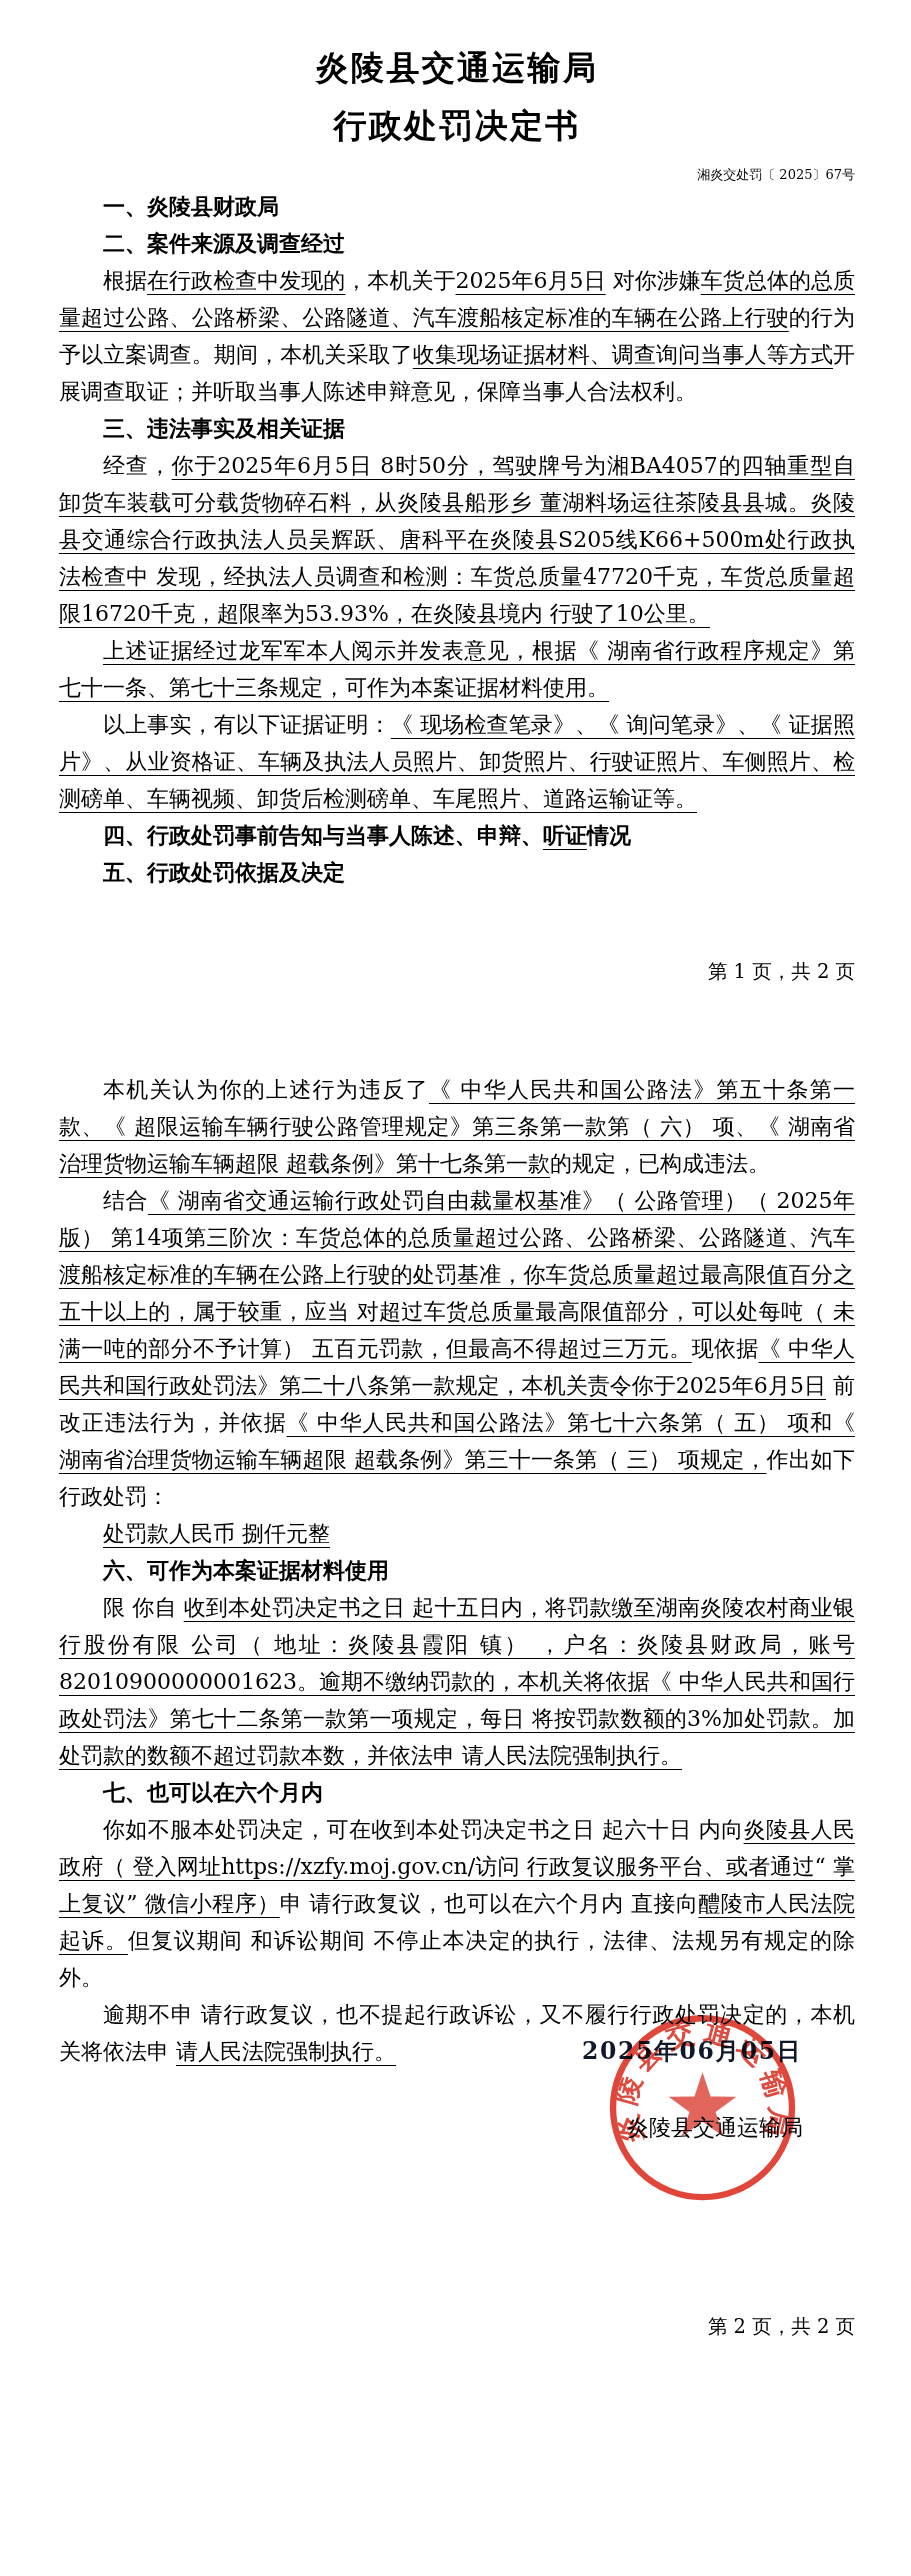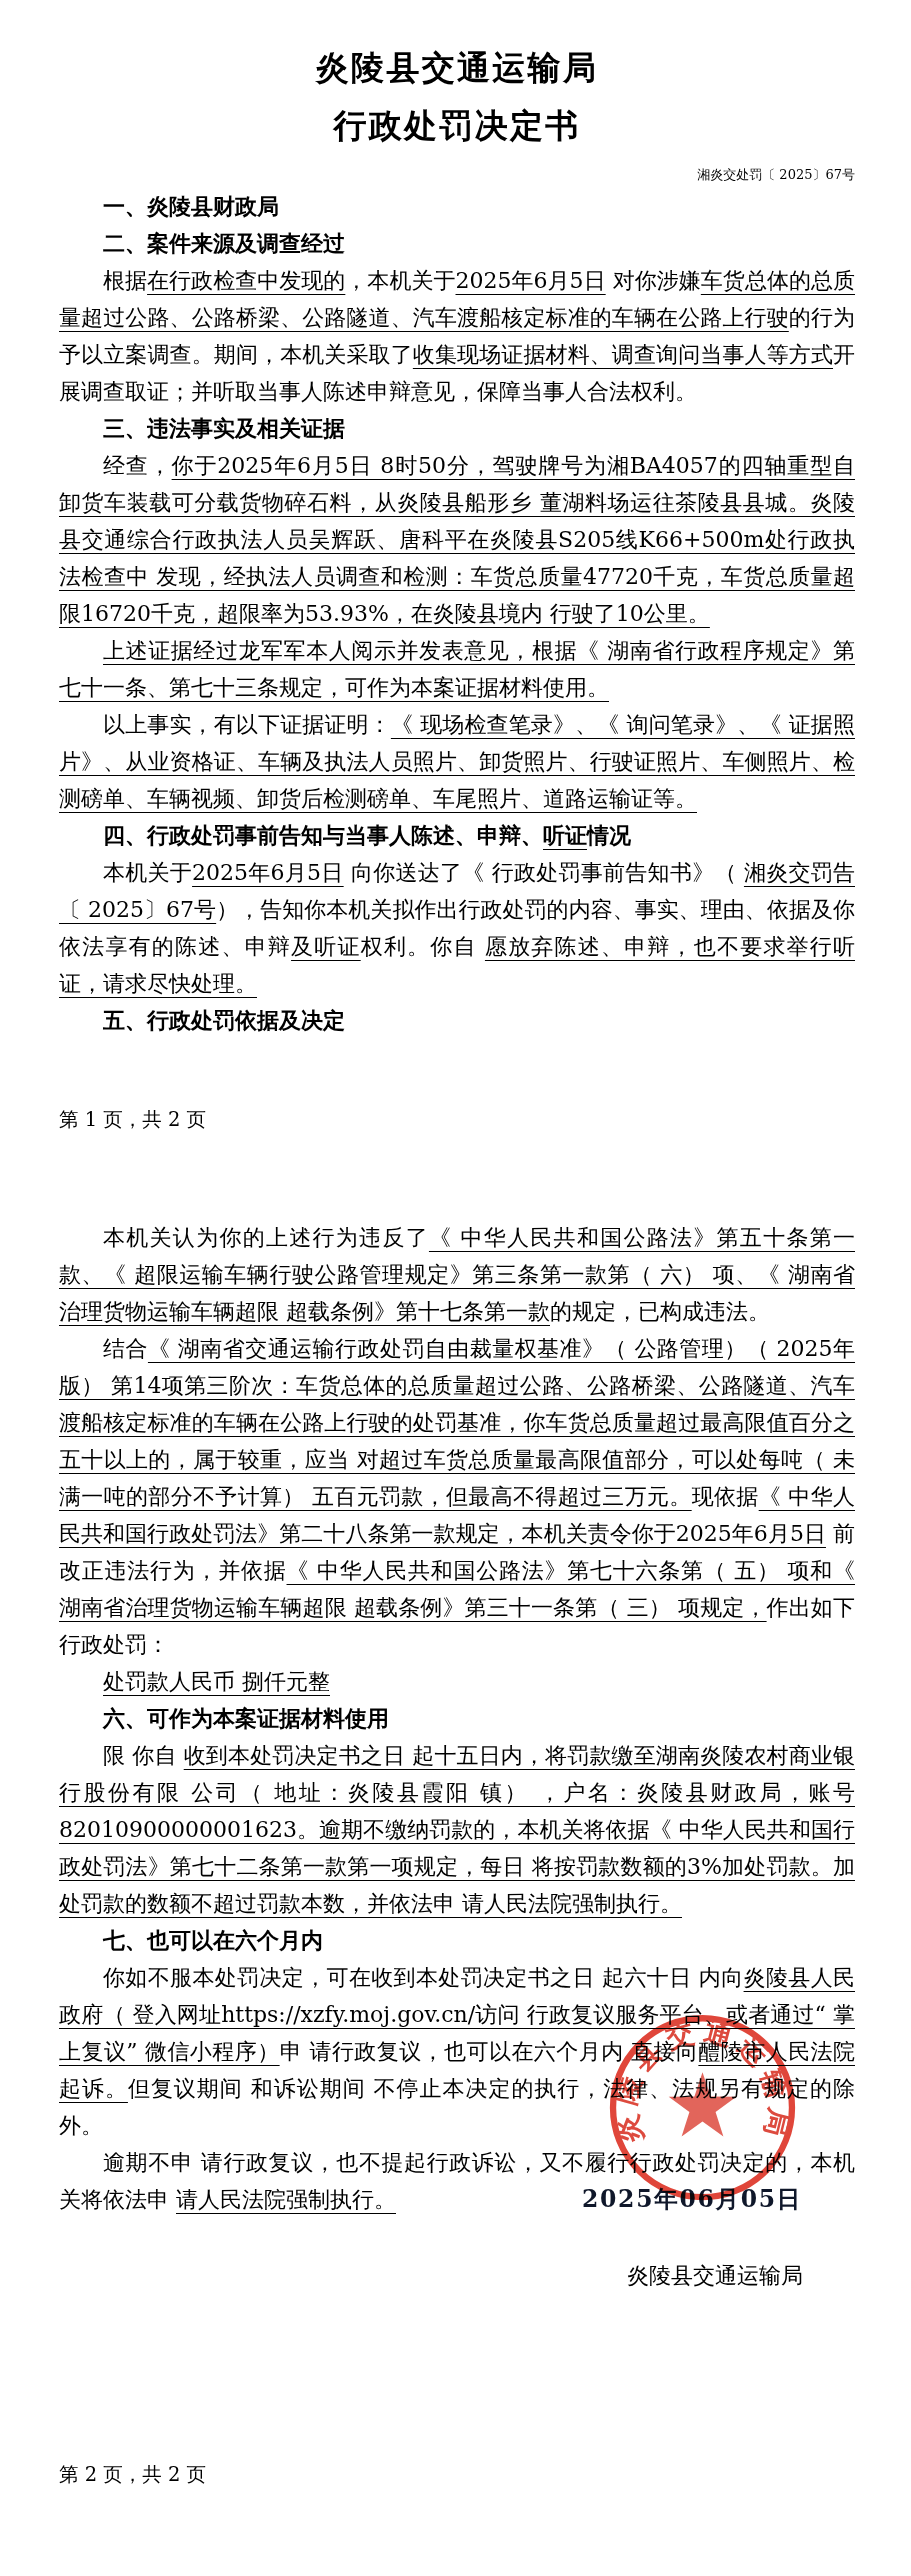--- a/index.html
+++ b/index.html
@@ -21,21 +21,21 @@
   .docnum { text-align:right; font-size:13px; line-height:26.4px; margin-top:16px; }
   .heading { font-weight:bold; text-indent:44px; }
   .para   { text-indent:44px; }
   .amount { text-indent:44px; }
   .u {
     text-decoration:underline;
     text-decoration-thickness:1.4px;
     text-underline-offset:6.3px;
     text-decoration-color:#000;
   }
-  .pgfooter { text-align:left; font-size:19.5px; line-height:26.4px; }
+  .pgfooter { text-align:right; font-size:19.5px; line-height:26.4px; }
   .footer1 { margin-top:68px; }
   .footer2 { margin-top:168px; }
   #page2-body { margin-top:85px; }
   .date-line {
     text-align:right; padding-right:53px; margin-top:-37px;
     font-size:23.5px; font-weight:bold; color:#0f172a; letter-spacing:1.7px;
   }
   .agency { text-align:right; padding-right:52px; margin-top:39px; }
   .seal { position:absolute; left:605px; top:2009px; mix-blend-mode:multiply; }
 </style>
@@ -49,21 +49,20 @@
 
   <div id="page1-body">
       <div class="heading"><span>一、炎陵县财政局</span></div>
       <div class="heading"><span>二、案件来源及调查经过</span></div>
       <div class="para"><span>根据</span><span class="u">在行政检查中发现的</span><span>，本机关于</span><span class="u">2025年6月5日</span><span> 对你涉嫌</span><span class="u">车货总体的总质量超过公路、公路桥梁、公路隧道、汽车渡船核定标准的车辆在公路上行驶</span><span>的行为予以立案调查。期间，本机关采取了</span><span class="u">收集现场证据材料、调查询问当事人等方式</span><span>开展调查取证；并听取当事人陈述申辩意见，保障当事人合法权利。</span></div>
       <div class="heading"><span>三、违法事实及相关证据</span></div>
       <div class="para"><span>经查，</span><span class="u">你于2025年6月5日 8时50分，驾驶牌号为湘BA4057的四轴重型自 卸货车装载可分载货物碎石料，从炎陵县船形乡 董湖料场运往茶陵县县城。炎陵县交通综合行政执法人员吴辉跃、唐科平在炎陵县S205线K66+500m处行政执法检查中 发现，经执法人员调查和检测：车货总质量47720千克，车货总质量超限16720千克，超限率为53.93%，在炎陵县境内 行驶了10公里。</span></div>
       <div class="para"><span class="u">上述证据经过龙军军本人阅示并发表意见，根据《 湖南省行政程序规定》第七十一条、第七十三条规定，可作为本案证据材料使用。</span></div>
       <div class="para"><span>以上事实，有以下证据证明：</span><span class="u">《 现场检查笔录》、《 询问笔录》、《 证据照片》、从业资格证、车辆及执法人员照片、卸货照片、行驶证照片、车侧照片、检测磅单、车辆视频、卸货后检测磅单、车尾照片、道路运输证等。</span></div>
       <div class="heading"><span>四、行政处罚事前告知与当事人陈述、申辩、</span><span class="u">听证</span><span>情况</span></div>
-      <div class="para"><span>本机关于</span><span class="u">2025年6月5日</span><span>  向你送达了《 行政处罚事前告知书》（ </span><span class="u">湘炎交罚告〔 2025〕67号</span><span>），告知你本机关拟作出行政处罚的内容、事实、理由、依据及你依法享有的陈述、申辩</span><span class="u">及听证</span><span>权利。你自 </span><span class="u">愿放弃陈述、申辩，也不要求举行听证，请求尽快处理。</span></div>
       <div class="heading"><span>五、行政处罚依据及决定</span></div>
     </div>
 
   <div class="pgfooter footer1">第 1 页，共 2 页</div>
 
   <div id="page2-body">
       <div class="para"><span>本机关认为你的上述行为违反了</span><span class="u">《 中华人民共和国公路法》第五十条第一款、《 超限运输车辆行驶公路管理规定》第三条第一款第（ 六） 项、《 湖南省治理货物运输车辆超限 超载条例》第十七条第一款</span><span>的规定，已构成违法。</span></div>
       <div class="para"><span>结合</span><span class="u">《 湖南省交通运输行政处罚自由裁量权基准》（ 公路管理）（ 2025年版） 第14项第三阶次：车货总体的总质量超过公路、公路桥梁、公路隧道、汽车渡船核定标准的车辆在公路上行驶的处罚基准，你车货总质量超过最高限值百分之五十以上的，属于较重，应当 对超过车货总质量最高限值部分，可以处每吨（ 未满一吨的部分不予计算） 五百元罚款，但最高不得超过三万元。</span><span>现依据</span><span class="u">《 中华人民共和国行政处罚法》第二十八条第一款规定，本机关责令你于2025年6月5日</span><span> 前改正违法行为，并依据</span><span class="u">《 中华人民共和国公路法》第七十六条第（ 五） 项和《 湖南省治理货物运输车辆超限 超载条例》第三十一条第（ 三） 项规定，</span><span>作出如下行政处罚：</span></div>
       <div class="amount"><span class="u">处罚款人民币 捌仟元整</span></div>
       <div class="heading"><span>六、可作为本案证据材料使用</span></div>

